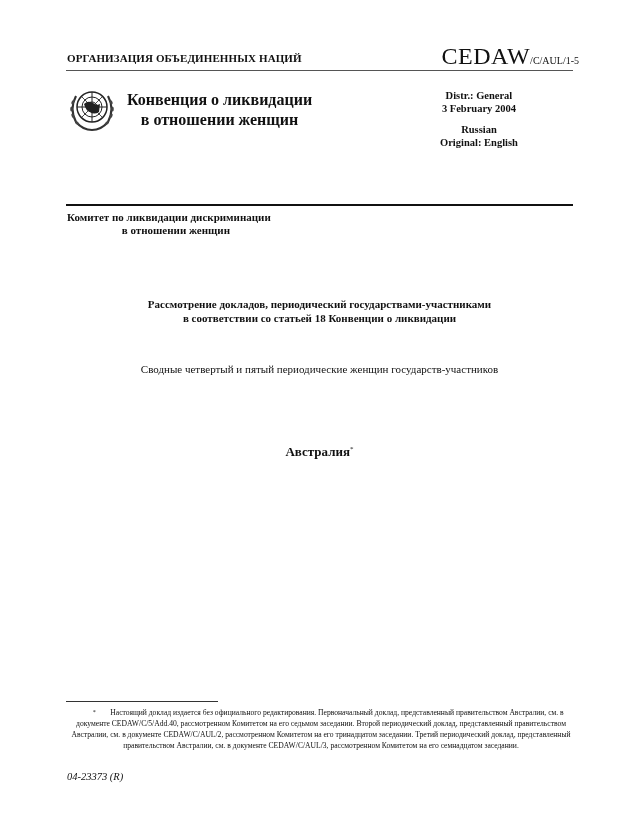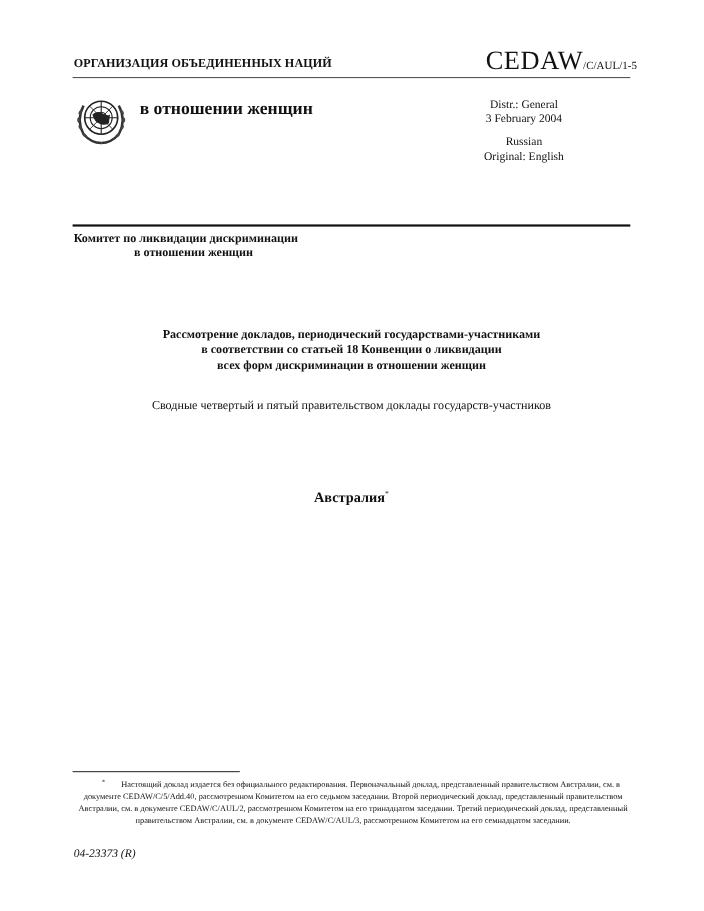--- a/index.html
+++ b/index.html
@@ -15,21 +15,21 @@
       right: 61px; top: 43px; white-space: nowrap;
     }
     .symbol .big { font-size: 24px; font-weight: normal; letter-spacing: 0.5px; margin-left: 48px; }
     .symbol .small { font-size: 10px; }
     .rule-top { left: 66px; top: 70px; width: 507px; height: 1px; background: #555555; }
     .emblem { left: 66px; top: 84px; width: 52px; height: 50px; }
     .conv-title {
       left: 127px; top: 90px; font-size: 16px; font-weight: bold; line-height: 20px;
     }
     .distr {
-      left: 440px; top: 89px; font-size: 10.5px; line-height: 13px;
+      left: 440px; top: 89px; font-size: 10.5px; line-height: 13px; font-weight: bold;
     }
     .distr .gap { height: 8px; }
     .rule-mid { left: 66px; top: 204px; width: 507px; height: 2px; background: #111111; }
     .committee {
       left: 67px; top: 211px; font-size: 11px; line-height: 13px; font-weight: bold;
     }
     .committee .indent { padding-left: 14px; }
     .consideration {
       left: 66px; top: 297px; width: 507px; text-align: center;
       font-size: 11px; font-weight: bold; line-height: 14px;
@@ -84,20 +84,21 @@
     <circle cx="26" cy="23" r="5" fill="none" stroke="#222" stroke-width="1"></circle>
     <line x1="11" y1="23" x2="41" y2="23" stroke="#222" stroke-width="1"></line>
     <line x1="26" y1="8" x2="26" y2="38" stroke="#222" stroke-width="1"></line>
     <line x1="15.5" y1="12.5" x2="36.5" y2="33.5" stroke="#222" stroke-width="0.8"></line>
     <line x1="36.5" y1="12.5" x2="15.5" y2="33.5" stroke="#222" stroke-width="0.8"></line>
     <path d="M18 20 Q22 16 27 19 Q31 22 34 20 L33 28 Q28 31 24 28 Q20 27 18 20 Z" fill="#222"></path>
   </svg>
 </div>
 
 <div class="abs conv-title">
+  <div>Конвенция о ликвидации</div>
   <div>в отношении женщин</div>
 </div>
 
 <div class="abs distr">
   <div>Distr.: General</div>
   <div>3 February 2004</div>
   <div class="gap"></div>
   <div>Russian</div>
   <div>Original: English</div>
 </div>
@@ -105,24 +106,23 @@
 <div class="abs rule-mid"></div>
 
 <div class="abs committee">
   <div>Комитет по ликвидации дискриминации</div>
   <div class="indent">в отношении женщин</div>
 </div>
 
 <div class="abs consideration">
   <div>Рассмотрение докладов, периодический государствами-участниками</div>
   <div>в соответствии со статьей 18 Конвенции о ликвидации</div>
-  <div>всех форм дискриминации в отношении женщин</div>
 </div>
 
-<div class="abs subtitle">Сводные четвертый и пятый правительством доклады государств-участников</div>
+<div class="abs subtitle">Сводные четвертый и пятый периодические женщин государств-участников</div>
 
 <div class="abs country">
   <span>Австралия</span><sup>*</sup>
 </div>
 
 <div class="abs rule-foot"></div>
 
 <div class="abs footnote">
   <span class="mark">*</span><span>Настоящий доклад издается без официального редактирования. Первоначальный доклад, представленный правительством Австралии, см. в документе CEDAW/C/5/Add.40, рассмотренном Комитетом на его седьмом заседании. Второй периодический доклад, представленный правительством Австралии, см. в документе CEDAW/C/AUL/2, рассмотренном Комитетом на его тринадцатом заседании. Третий периодический доклад, представленный правительством Австралии, см. в документе CEDAW/C/AUL/3, рассмотренном Комитетом на его семнадцатом заседании.</span>
 </div>

